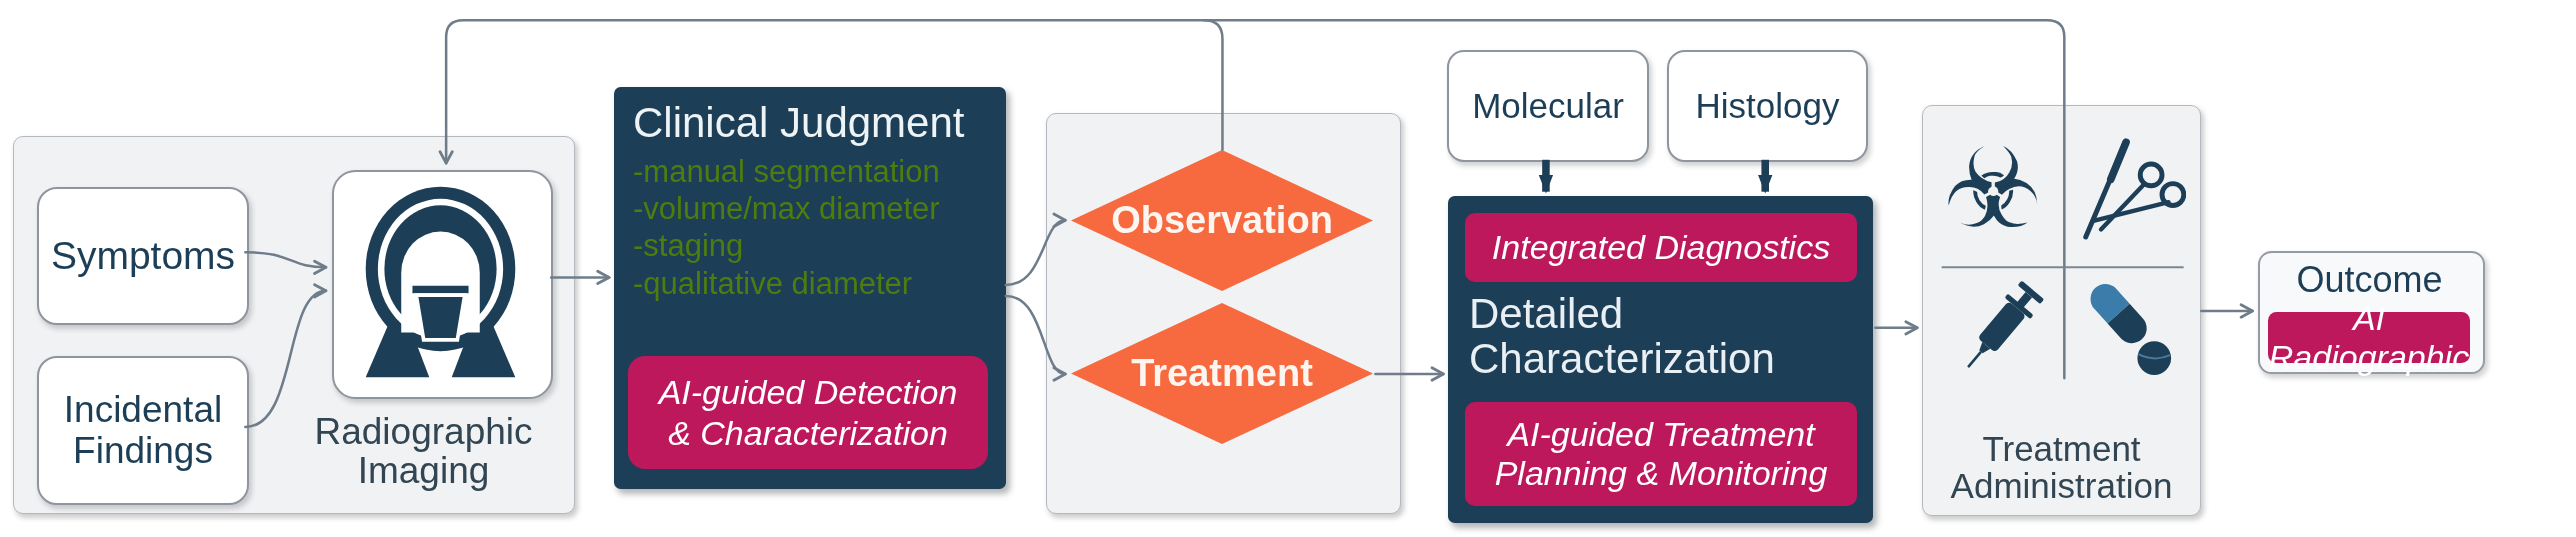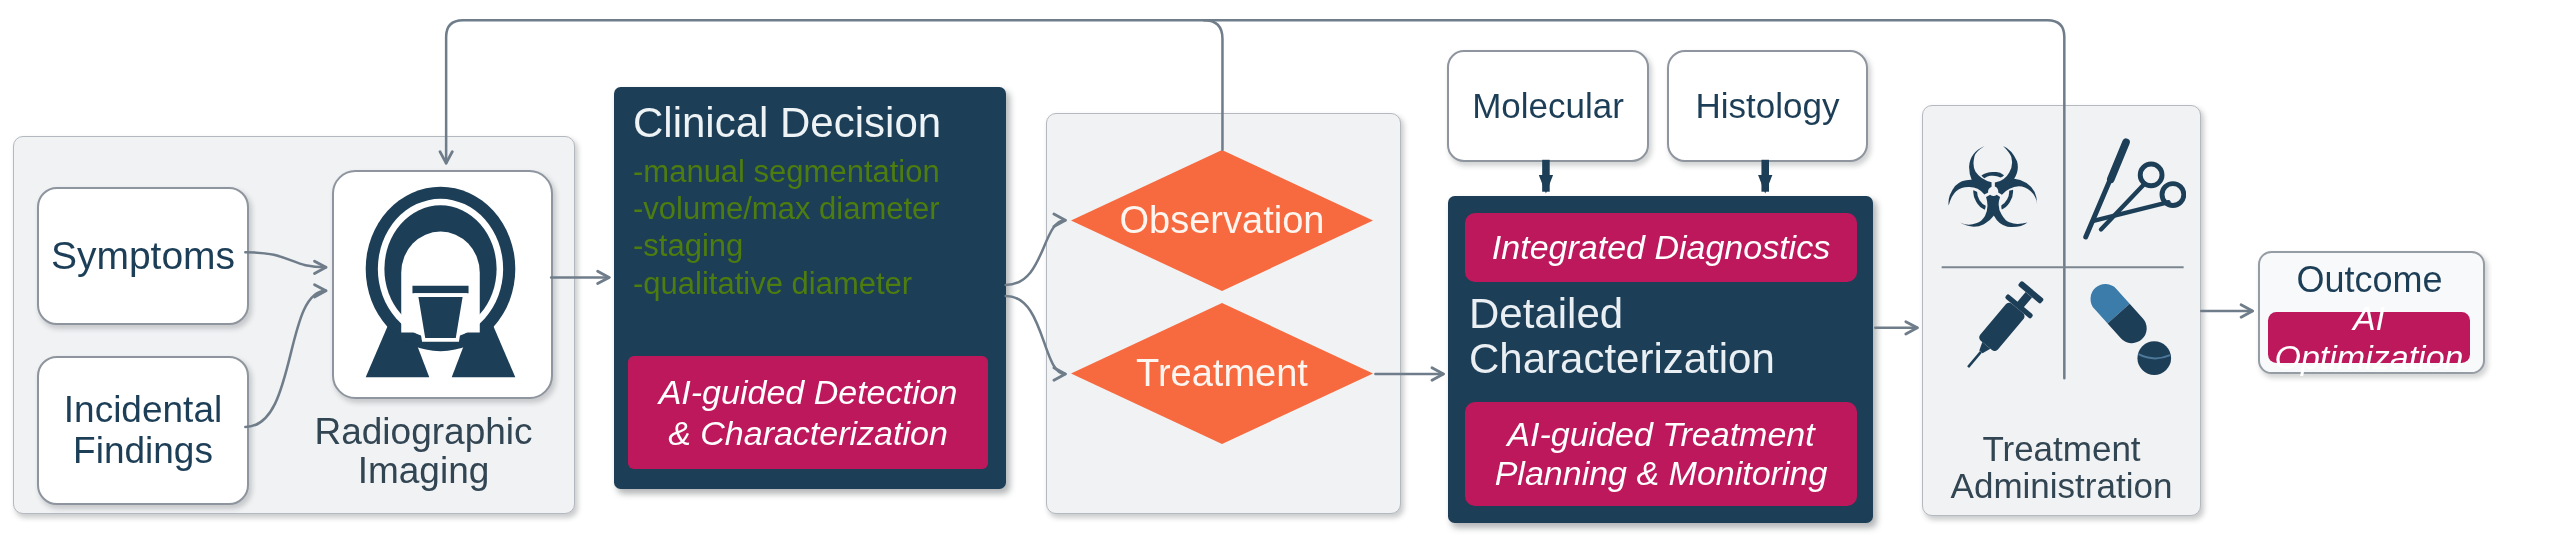--- a/index.html
+++ b/index.html
@@ -21,37 +21,37 @@
     position:absolute;background:#1d3e57;border-radius:6.7px;color:#ffffff;
     box-shadow:3.4px 4.2px 5.9px rgba(40,45,50,.35);
   }
   .badge{
     position:absolute;background:#be185d;color:#ffffff;border-radius:11.8px;
     display:flex;align-items:center;justify-content:center;text-align:center;white-space:pre-line;font-style:italic;
   }
   .diamond{
     position:absolute;background:#f7693e;
     clip-path:polygon(50% 0,100% 50%,50% 100%,0 50%);
-    display:flex;align-items:center;justify-content:center;color:#fdf5f0;
+    display:flex;align-items:center;justify-content:center;color:#fdf5f0;font-weight:bold;
   }
   .caption{
     position:absolute;color:#324552;text-align:center;white-space:pre-line;
   }
 
   #panel-imaging{left:13.4px;top:136px;width:560px;height:376px;}
   #box-symptoms{left:37px;top:187px;width:208px;height:134px;font-size:39px;text-align:center;}
   #box-incidental{left:37px;top:356px;width:208px;height:145px;font-size:37px;}
   #box-mri{left:332px;top:170px;width:217px;height:225px;border-radius:23.5px;}
   #mri-svg{position:absolute;left:347px;top:176px;width:187px;height:212px;}
   #cap-radiographic{left:283px;top:413px;width:281px;font-size:37px;line-height:1.05;}
 
   #box-cj{left:614px;top:87px;width:392px;height:402px;}
   #cj-title{position:absolute;left:633px;top:99px;font-size:42px;color:#eef3f6;}
   #cj-bullets{position:absolute;left:633px;top:153px;font-size:31px;line-height:1.2;color:#4d7c0f;}
-  #cj-badge{left:628px;top:356px;width:360px;height:113px;font-size:34px;line-height:1.18;border-radius:6px;}
+  #cj-badge{left:628px;top:356px;width:360px;height:113px;font-size:34px;line-height:1.18;border-radius:17px;}
 
   #panel-decision{left:1046px;top:113px;width:353px;height:399px;}
   #diamond-obs{left:1071px;top:150px;width:302px;height:141px;font-size:38px;}
   #diamond-treat{left:1071px;top:303px;width:302px;height:141px;font-size:38px;}
   #cap-decision{left:1092px;top:423px;width:260px;font-size:37px;line-height:1.06;}
 
   #box-molecular{left:1447px;top:50px;width:198px;height:108px;font-size:35px;border-radius:17px;}
   #box-histology{left:1667px;top:50px;width:197px;height:108px;font-size:35px;border-radius:18px;}
 
   #box-dc{left:1448px;top:196px;width:425px;height:327px;}
@@ -95,21 +95,21 @@
     <ellipse cx="50" cy="48" rx="33.5" ry="37.5" fill="#ffffff"></ellipse>
     <ellipse cx="50" cy="48" rx="30" ry="34" fill="#1d3e57"></ellipse>
     <path d="M29,82 L29,50 A21,22 0 0 1 71,50 L71,82 Z" fill="#ffffff"></path>
     <rect x="34" y="56" width="32" height="6" rx="1" fill="#1d3e57" stroke="#ffffff" stroke-width="2"></rect>
     <path d="M37,62 L63,62 L59,86 L41,86 Z" fill="#1d3e57" stroke="#ffffff" stroke-width="2"></path>
   </svg>
   <div class="caption" id="cap-radiographic">Radiographic
 Imaging</div>
 
   <div class="navybox" id="box-cj"></div>
-  <div id="cj-title">Clinical Decision</div>
+  <div id="cj-title">Clinical Judgment</div>
   <div id="cj-bullets">
     <div>-manual segmentation</div>
     <div>-volume/max diameter</div>
     <div>-staging</div>
     <div>-qualitative diameter</div>
   </div>
   <div class="badge" id="cj-badge">AI-guided Detection
 &amp; Characterization</div>
 
   <div class="panel" id="panel-decision"></div>
@@ -162,21 +162,21 @@
       <path d="M23,38 L23,58 A15,15 0 0 0 53,58 L53,38 Z" fill="#1d3e57"></path>
     </g>
     <circle cx="74" cy="83" r="17" fill="#1d3e57"></circle>
     <path d="M58,79 Q74,87 90,80" fill="none" stroke="#4e789a" stroke-width="2"></path>
   </svg>
   <div class="caption" id="cap-admin">Treatment
 Administration</div>
 
   <div class="wbox" id="box-outcome"></div>
   <div id="outcome-title">Outcome</div>
-  <div class="badge" id="outcome-badge">AI Optimization</div>
+  <div class="badge" id="outcome-badge">AI Radiographic</div>
 
   <svg id="connector-layer" width="2576" height="538" viewBox="0 0 3066 640">
     <defs>
       <marker id="mk-gray" viewBox="0 0 10 10" refX="8" refY="5" markerWidth="7" markerHeight="7" orient="auto">
         <path d="M1.5,1.5 L8,5 L1.5,8.5" fill="none" stroke="#6f7d8a" stroke-width="1.6" stroke-linecap="round" stroke-linejoin="round"></path>
       </marker>
       <marker id="mk-navy" viewBox="0 0 24 20" refX="21" refY="10" markerWidth="24" markerHeight="20" markerUnits="userSpaceOnUse" orient="auto">
         <path d="M1,1.5 L23,10 L1,18.5 Z" fill="#1d3e57"></path>
       </marker>
     </defs>

